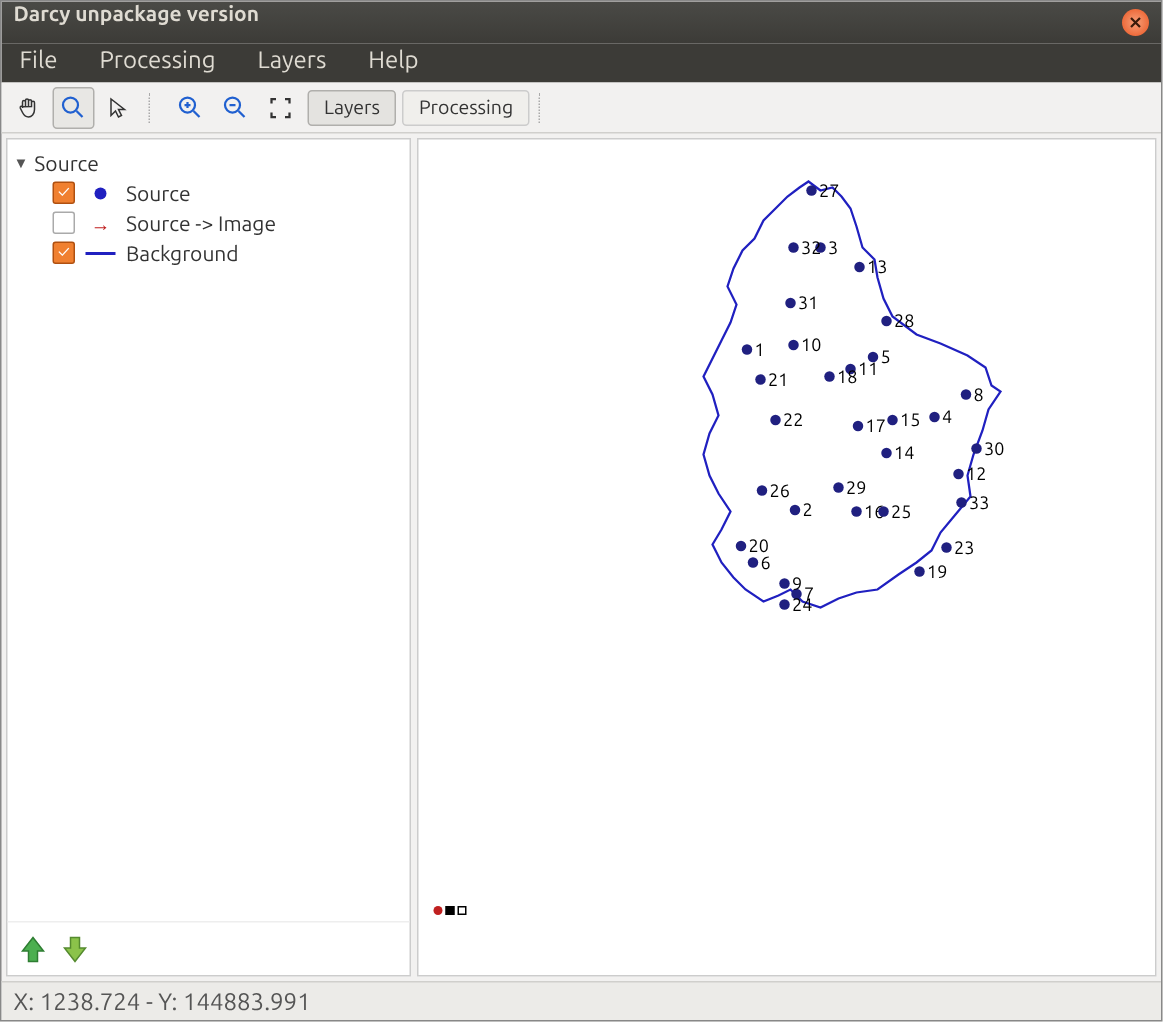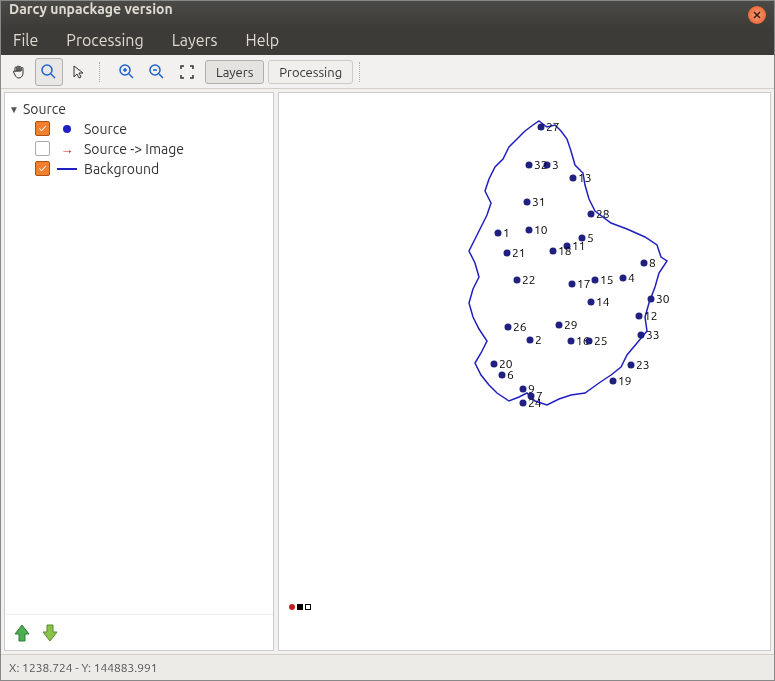--- a/index.html
+++ b/index.html
@@ -26,21 +26,21 @@
 .sym { width: 22px; display: flex; align-items: center; justify-content: center; }
 .dot-blue { width: 8px; height: 8px; border-radius: 50%; background: #2020c0; }
 .dot-red { width: 8px; height: 8px; border-radius: 50%; background: #c02020; }
 .line-blue { width: 20px; height: 2px; background: #2020c0; }
 .arrow-red { color: #c02020; font-size: 13px; font-weight: bold; }
 .side-bottom { height: 36px; display: flex; align-items: center; gap: 6px; padding: 0 6px; border-top: 1px solid #eee; }
 .arrow-btn { width: 22px; height: 22px; cursor: pointer; }
 .canvas { flex: 1; background: #fff; border: 1px solid #ccc; margin: 3px 3px 3px 2px; position: relative; overflow: hidden; }
 .mini-legend { position: absolute; left: 10px; bottom: 40px; display: flex; align-items: center; gap: 2px; }
 .mini-legend .sq { width: 6px; height: 6px; border: 1px solid #000; }
-.statusbar { height: 26px; background: #ecebe8; border-top: 1px solid #d0cfcc; display: flex; align-items: center; padding: 0 8px; font-size: 12px; color: #555; }
+.statusbar { height: 26px; background: #ecebe8; border-top: 1px solid #d0cfcc; display: flex; align-items: center; padding: 0 8px; font-size: 16px; color: #555; }
 svg.map { position: absolute; left: 120px; top: 10px; }
 .map-pt { fill: #202080; }
 .map-label { font-size: 12px; fill: #000; }
 .map-outline { fill: none; stroke: #2020c0; stroke-width: 1.5; }
 .triangle { font-size: 10px; color: #555; }
 </style>
 </head>
 <body>
 
 <div class="titlebar">

